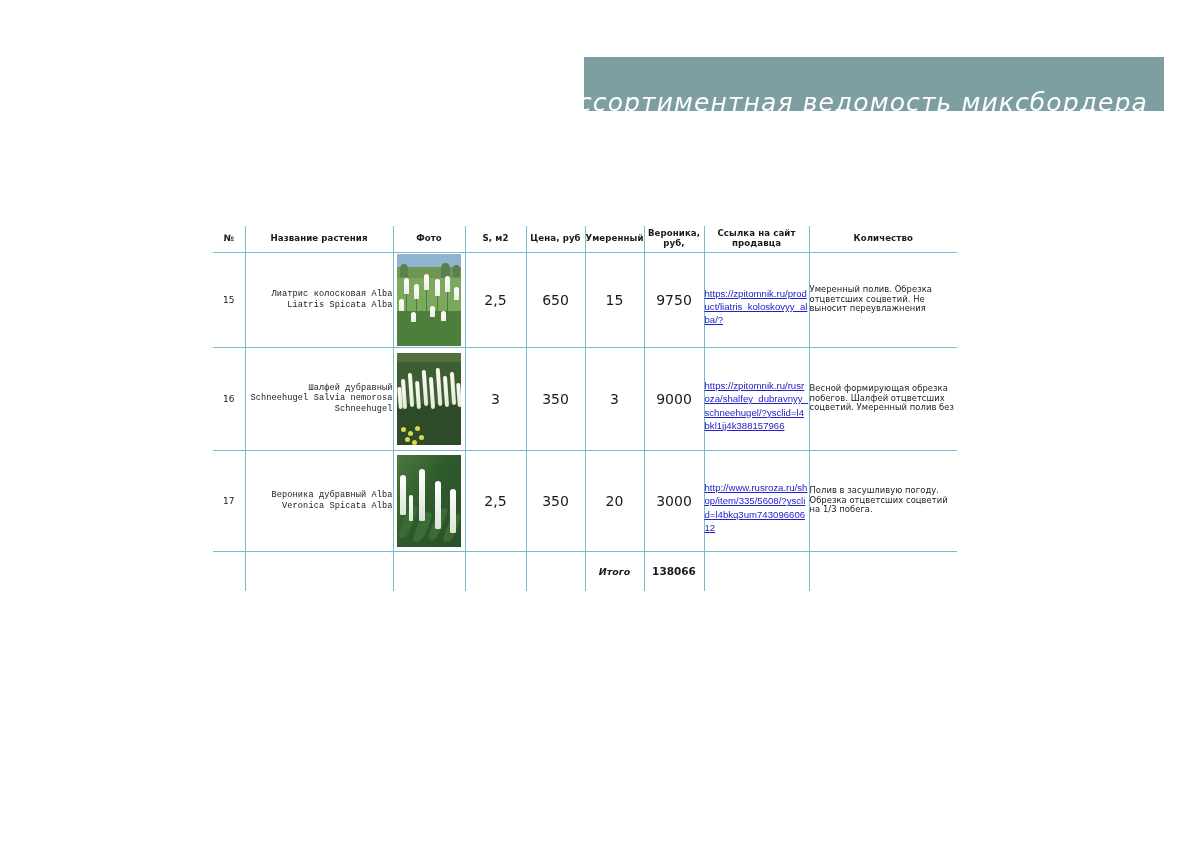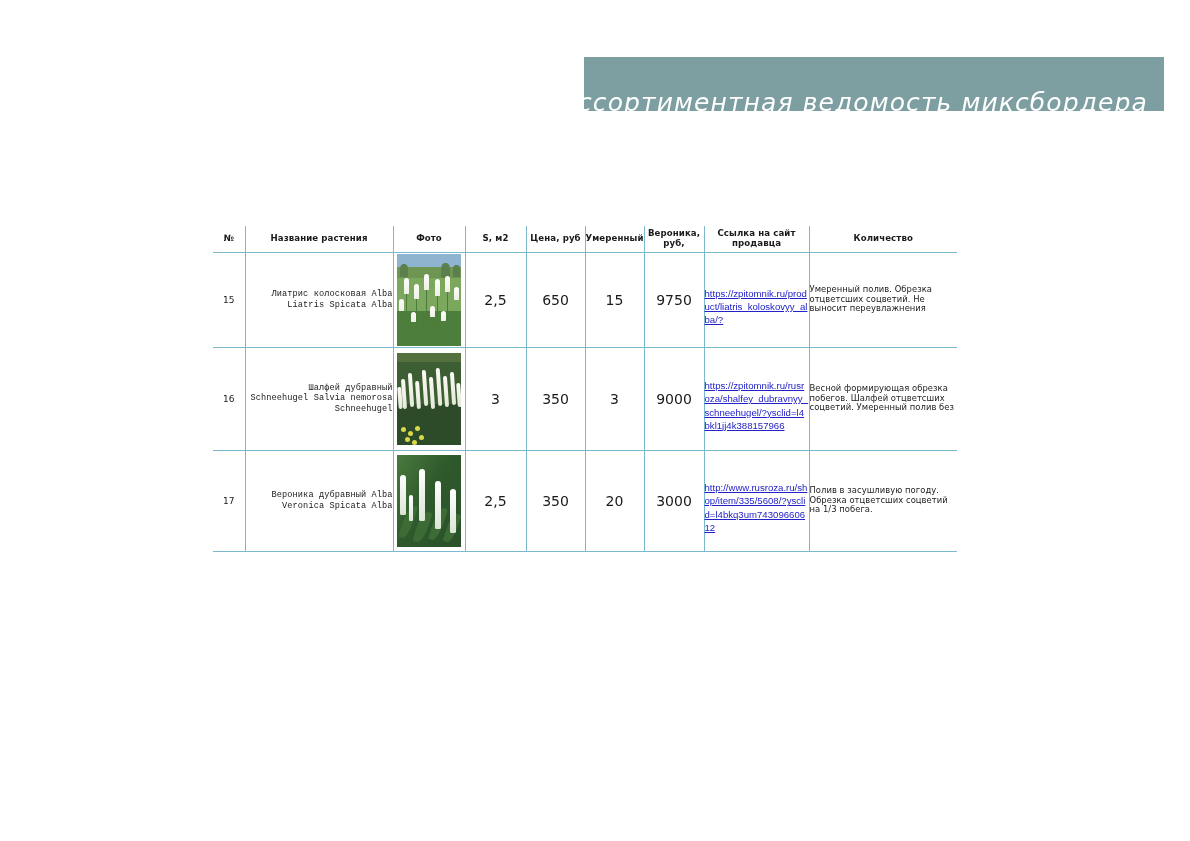--- a/index.html
+++ b/index.html
@@ -281,15 +281,26 @@
         <td class="c-center">2,5</td>
         <td class="c-center">350</td>
         <td class="c-center">20</td>
         <td class="c-center">3000</td>
         <td class="c-link">
           <span class="link">http://www.rusroza.ru/shop/item/335/5608/?ysclid=l4bkq3um74309660612</span>
         </td>
         <td class="c-note">Полив в засушливую погоду. Обрезка отцветсших соцветий на 1/3 побега.</td>
       </tr>
 
+      <tr class="total-row">
+        <td class="nb-left"></td>
+        <td></td>
+        <td></td>
+        <td></td>
+        <td></td>
+        <td class="total-label">Итого</td>
+        <td class="total-value">138066</td>
+        <td></td>
+        <td></td>
+      </tr>
     </tbody>
   </table>
 </div>
 
 </body></html>

